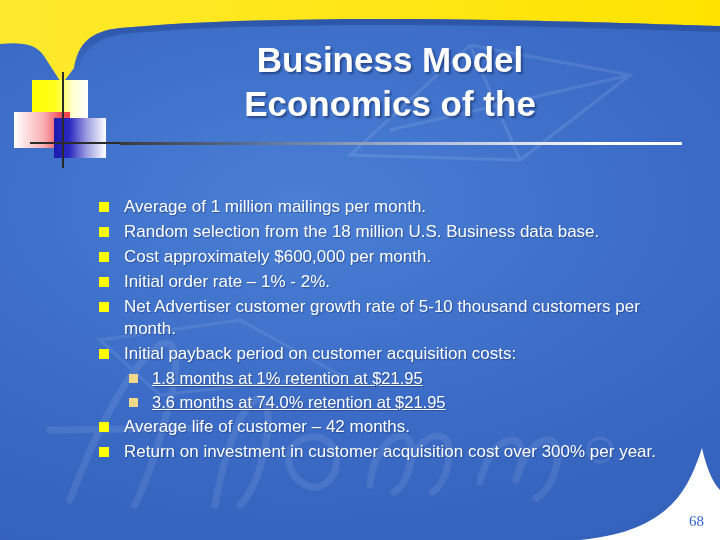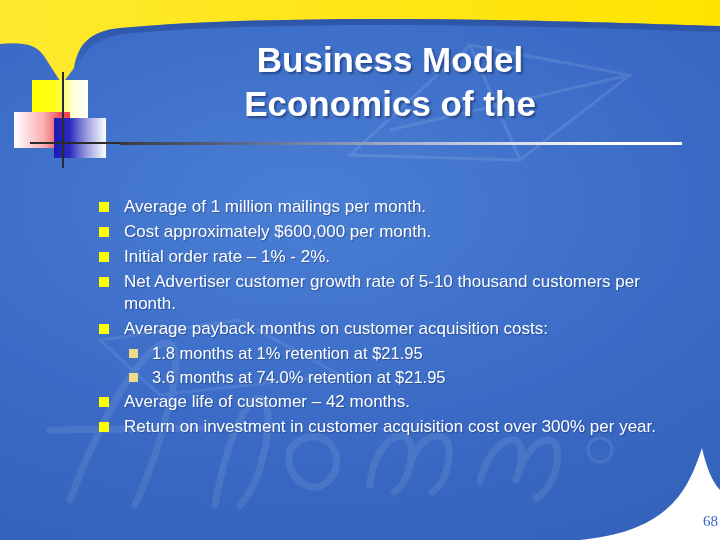--- a/index.html
+++ b/index.html
@@ -145,32 +145,33 @@
     position: absolute;
     left: 3px; top: 6px;
     width: 10px; height: 10px;
     background: #ffff00;
   }
   .bullet.sub {
     padding-left: 56px;
     font-size: 16.5px;
     line-height: 21px;
     margin-bottom: 3px;
+    text-decoration: underline;
   }
   .bullet.sub > .mark {
     left: 33px; top: 6px;
     width: 9px; height: 9px;
     background: #f2d98a;
   }
   .bullet .txt { display: inline; }
 
   
   .page-num {
     position: absolute;
-    right: 2px; bottom: 10px;
+    right: 16px; bottom: 10px;
     color: #3366cc;
     font-size: 15px;
     font-family: "Liberation Serif", serif;
   }
 </style>
 </head>
 <body>
 
 <div id="slide">
 
@@ -238,39 +239,43 @@
     <span class="tline">Economics of the</span>
   </div>
 
   <div class="body">
 
     <div class="bullet">
       <span class="mark"></span>
       <span class="txt">Average of 1 million mailings per month.</span>
     </div>
 
+    <div class="bullet">
+      <span class="mark"></span>
+      <span class="txt">Random selection from the 18 million U.S. Business data base.</span>
+    </div>
 
     <div class="bullet">
       <span class="mark"></span>
       <span class="txt">Cost approximately $600,000 per month.</span>
     </div>
 
     <div class="bullet">
       <span class="mark"></span>
       <span class="txt">Initial order rate – 1% - 2%.</span>
     </div>
 
     <div class="bullet">
       <span class="mark"></span>
       <span class="txt">Net Advertiser customer growth rate of 5-10 thousand customers per month.</span>
     </div>
 
     <div class="bullet">
       <span class="mark"></span>
-      <span class="txt">Average payback months on customer acquisition costs:</span>
+      <span class="txt">Initial payback period on customer acquisition costs:</span>
     </div>
 
     <div class="bullet sub">
       <span class="mark"></span>
       <span class="txt">1.8 months at 1% retention at $21.95</span>
     </div>
 
     <div class="bullet sub">
       <span class="mark"></span>
       <span class="txt">3.6 months at 74.0% retention at $21.95</span>

